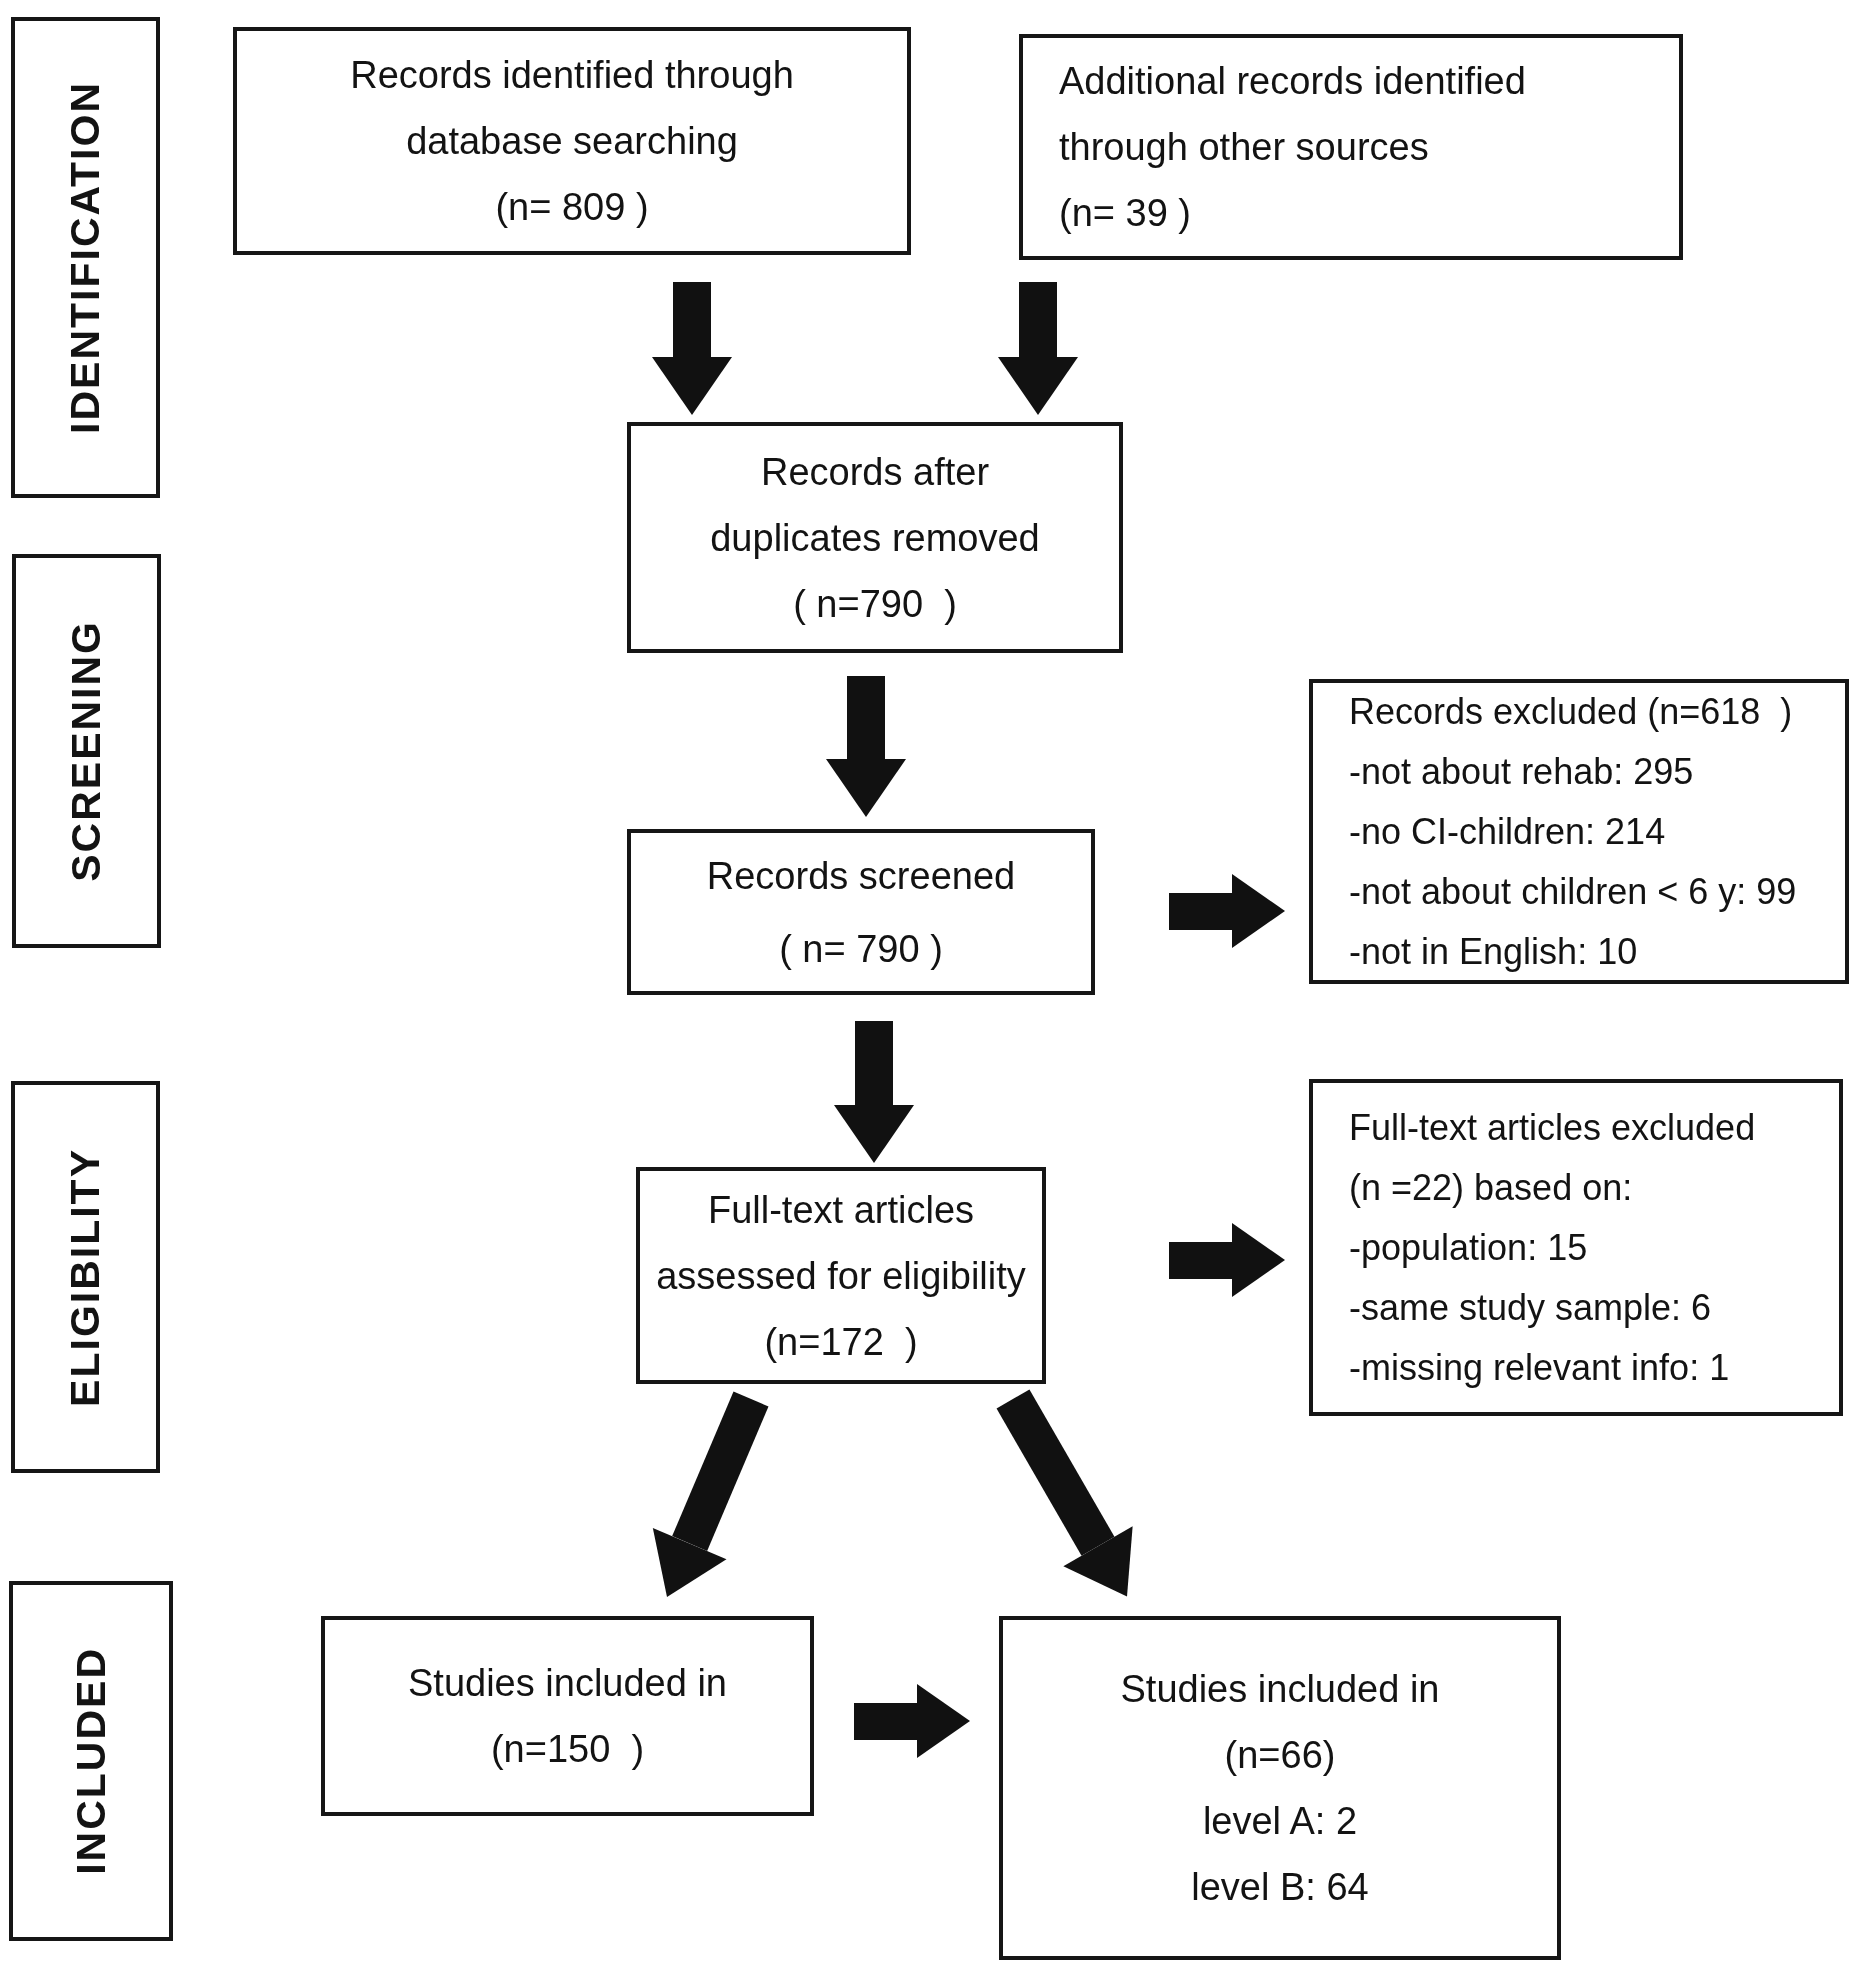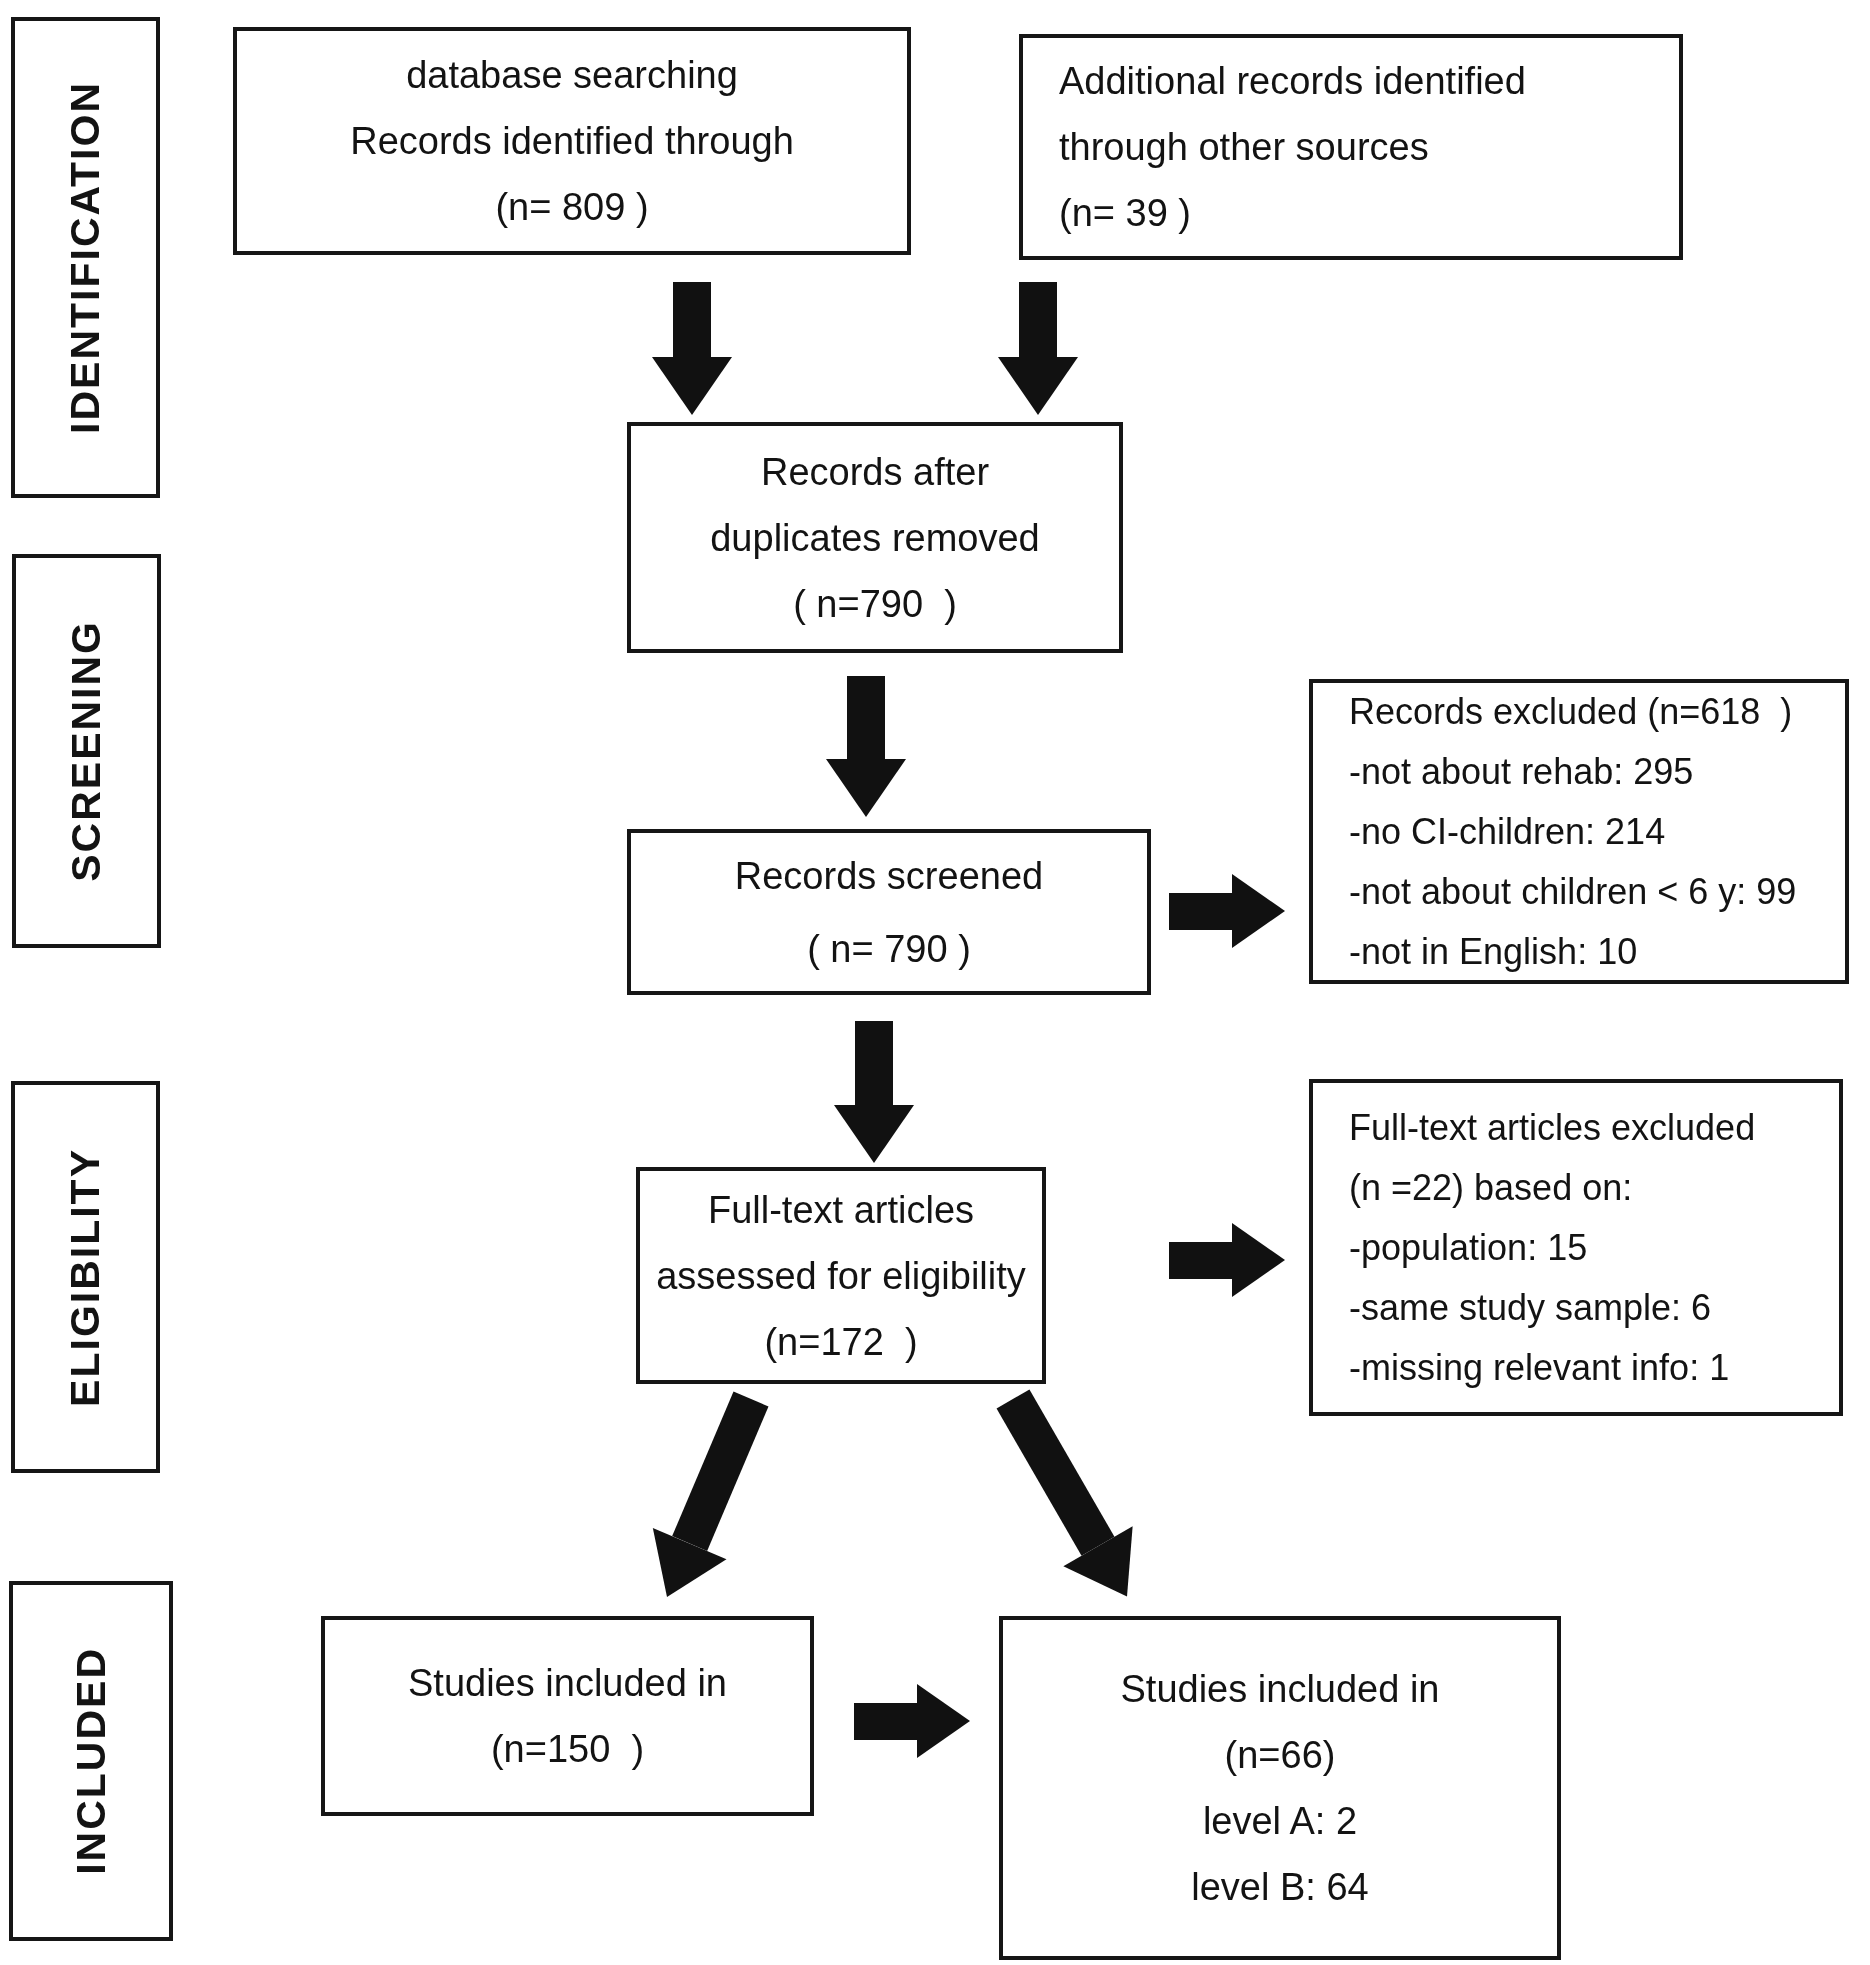--- a/index.html
+++ b/index.html
@@ -78,38 +78,38 @@
     <span class="stage-text">SCREENING</span>
   </div>
   <div class="stage" style="left:10.6px;top:1081px;width:149px;height:392px;">
     <span class="stage-text">ELIGIBILITY</span>
   </div>
   <div class="stage" style="left:9.3px;top:1581px;width:164px;height:360px;">
     <span class="stage-text">INCLUDED</span>
   </div>
 
   <div class="box center" style="left:233px;top:27px;width:678px;height:228px;">
+    <div class="line">Records identified through</div>
     <div class="line">database searching</div>
-    <div class="line">Records identified through</div>
     <div class="line">(n= 809 )</div>
   </div>
 
   <div class="box leftal" style="left:1019px;top:34px;width:664px;height:226px;">
     <div class="line">Additional records identified</div>
     <div class="line">through other sources</div>
     <div class="line">(n= 39 )</div>
   </div>
 
   <div class="box center" style="left:627px;top:422px;width:496px;height:231px;">
     <div class="line">Records after</div>
     <div class="line">duplicates removed</div>
     <div class="line">( n=790  )</div>
   </div>
 
-  <div class="box center" style="left:627px;top:829px;width:524px;height:166px;gap:7px;">
+  <div class="box center" style="left:627px;top:829px;width:468px;height:166px;gap:7px;">
     <div class="line">Records screened</div>
     <div class="line">( n= 790 )</div>
   </div>
 
   <div class="box leftal small" style="left:1309px;top:646px;width:540px;height:305px;">
     <div class="line">Records excluded (n=618  )</div>
     <div class="line">-not about rehab: 295</div>
     <div class="line">-no CI-children: 214</div>
     <div class="line">-not about children &lt; 6 y: 99</div>
     <div class="line">-not in English: 10</div>

